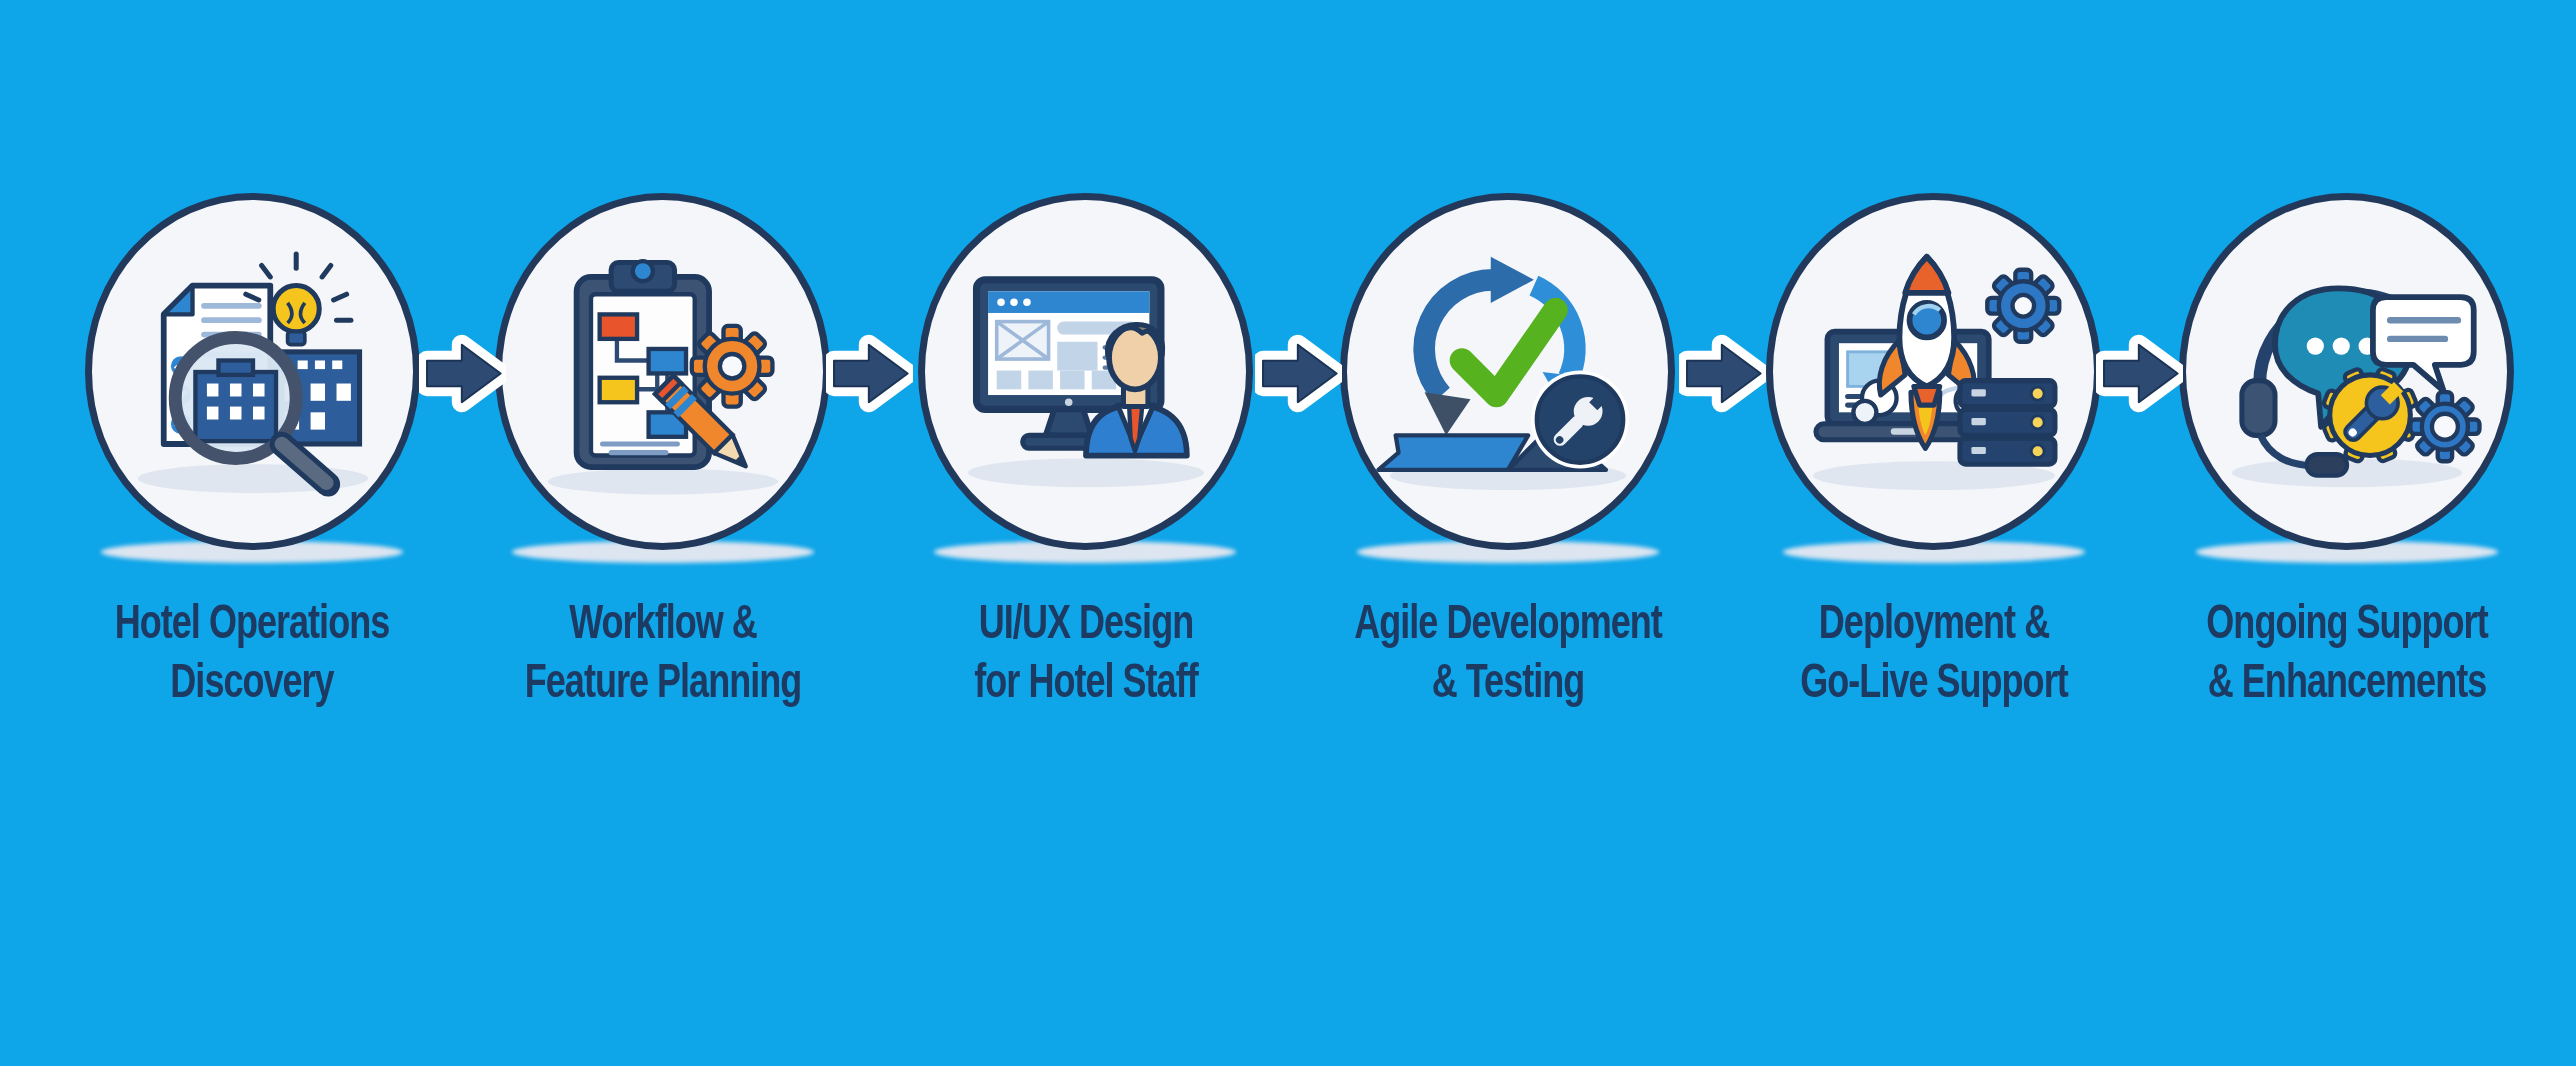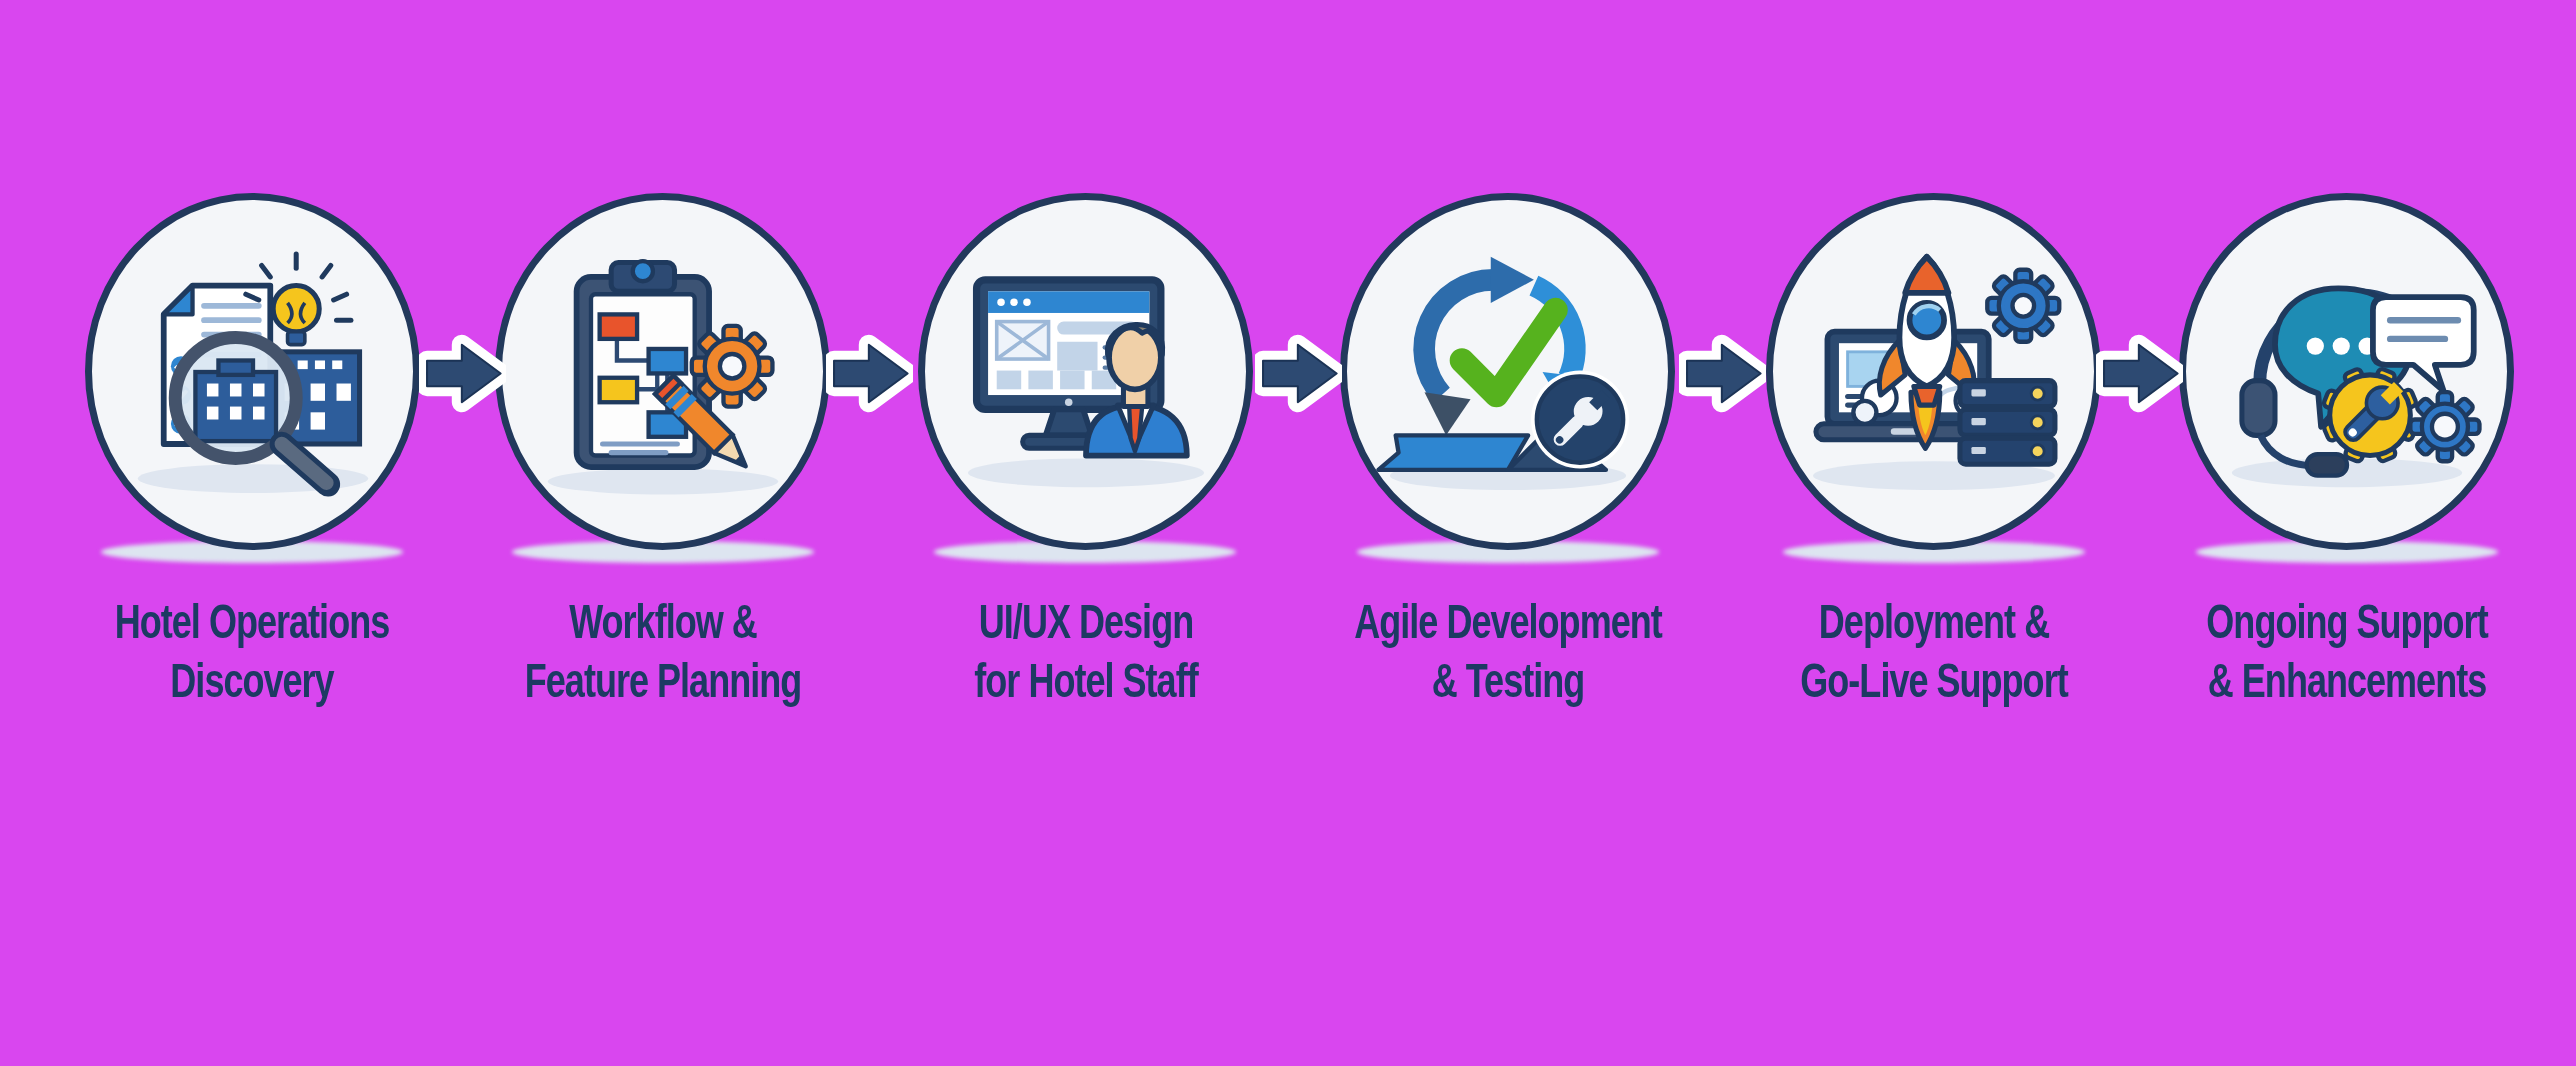--- a/index.html
+++ b/index.html
@@ -1,16 +1,16 @@
 <!DOCTYPE html>
 <html style="font-size:10.7px"><head>
 <meta charset="utf-8">
 <style>
   html,body{margin:0;padding:0;background:#ffffff;}
-  .canvas{position:relative;width:2576px;height:1067px;background:#d946ef;overflow:hidden;
+  .canvas{position:relative;width:2576px;height:1067px;background:#0ea5e9;overflow:hidden;
           font-family:"Liberation Sans", sans-serif;}
   .step-shadow{position:absolute;top:541px;width:302px;height:21.5px;background:#dde5f0;
                border-radius:50%;filter:blur(2px);}
   .step-circle{position:absolute;top:193px;width:335px;height:357px;box-sizing:border-box;
                border:7.4px solid #22395c;border-radius:50%;background:#f4f6f9;
                display:flex;align-items:center;justify-content:center;}
   .icon{width:288px;height:288px;display:block;}
   .step-label{position:absolute;top:592px;width:470px;text-align:center;color:#1d3a63;
               font-weight:bold;font-size:48px;line-height:59px;letter-spacing:-1.3px;
               transform:scaleX(0.75);transform-origin:50% 0;}

